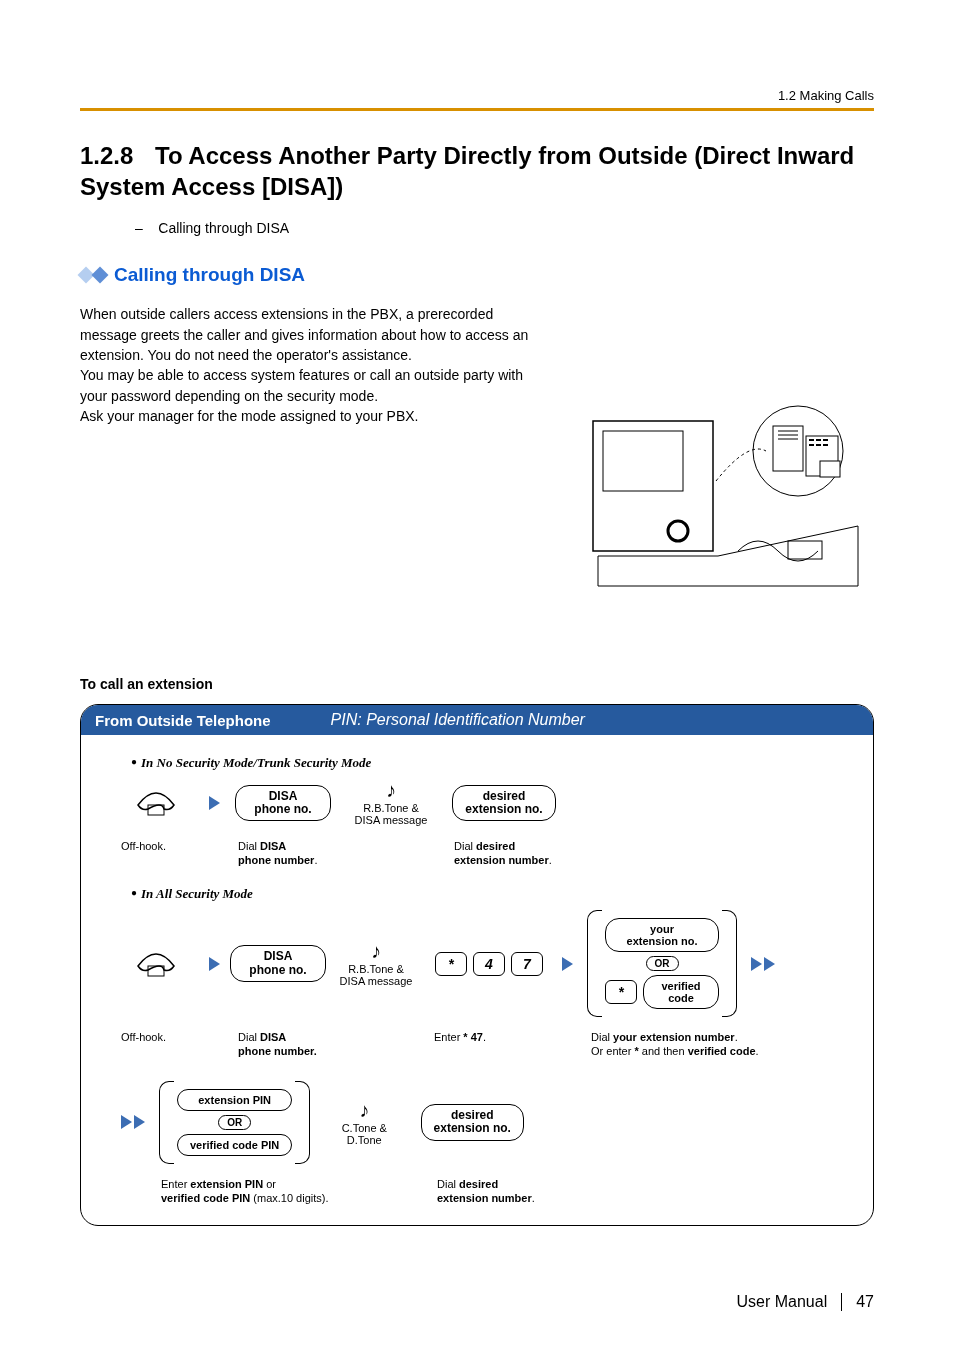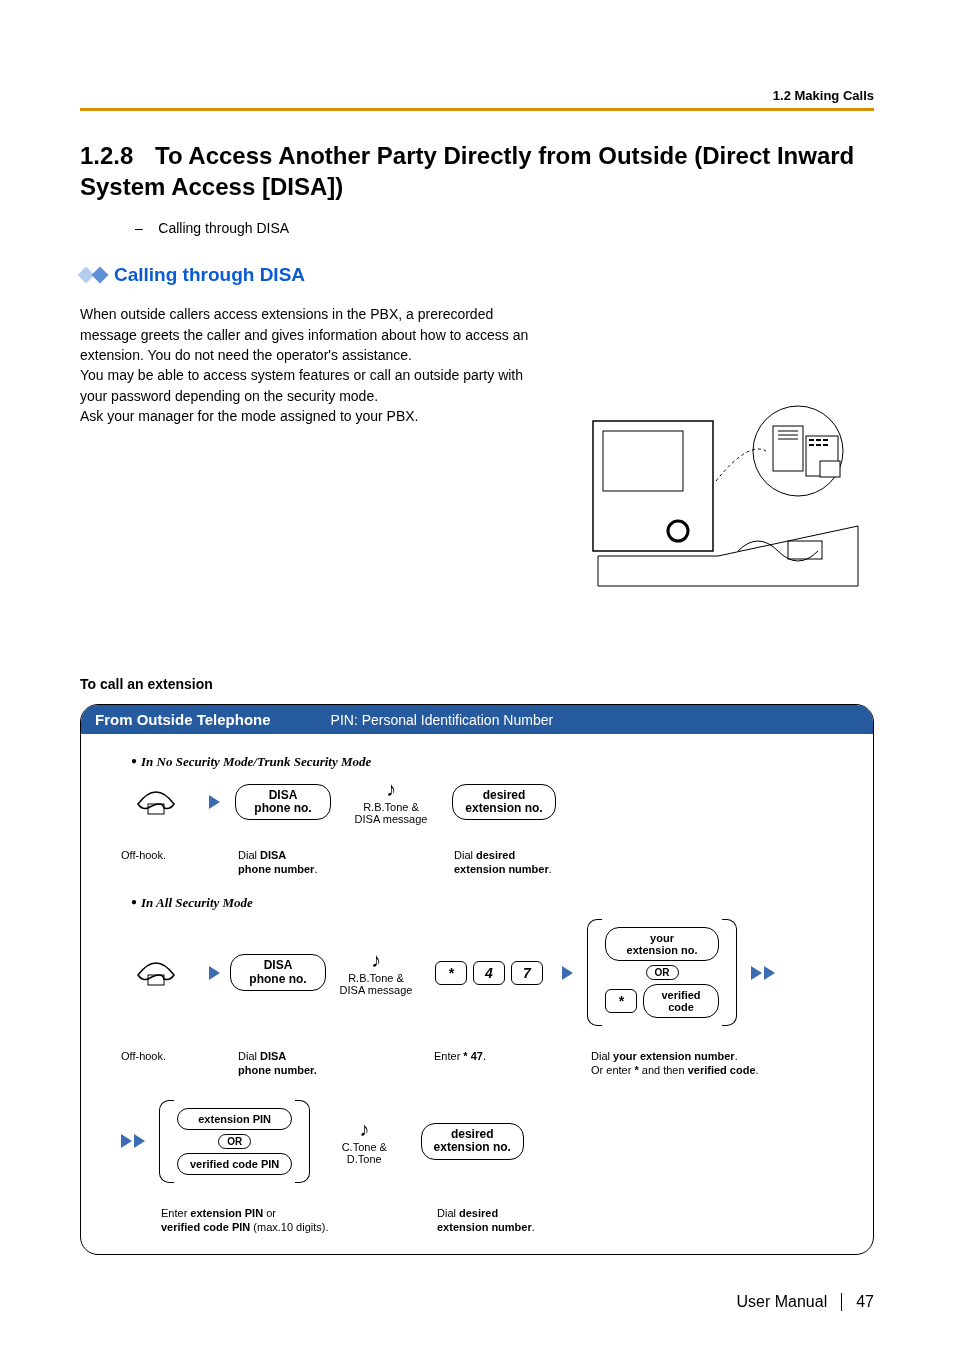--- a/index.html
+++ b/index.html
@@ -22,21 +22,21 @@
     top: 108px;
     left: 80px;
     right: 80px;
     border-top: 3px solid #d89000;
   }
   .header-text {
     position: absolute;
     top: 88px;
     right: 80px;
     font-size: 13px;
-    font-weight: bold;
+    font-weight: normal;
   }
   h1 {
     margin-top: 50px;
     font-size: 24px;
     font-weight: bold;
     line-height: 1.3;
   }
   .h1-num { float: left; width: 75px; }
   .h1-txt { overflow: hidden; }
   .sublist {
@@ -86,21 +86,21 @@
   }
   .flow-titlebar {
     background: #265a9e;
     color: #fff;
     display: flex;
     align-items: center;
     padding: 6px 14px;
     font-size: 14px;
   }
   .flow-titlebar .left { font-weight: bold; flex: 0 0 auto; margin-right: 60px; font-size:15px;}
-  .flow-titlebar .right { font-size: 14px; }
+  .flow-titlebar .right { font-style: italic; font-size: 16px; }
   .flow-body { padding: 14px 20px 20px 20px; }
   .mode-label { font-style: italic; font-weight: bold; font-size: 13px; margin: 6px 0 8px 30px; font-family: Liberation Serif, serif; }
   .mode-label::before { content:"\25CF"; font-style:normal; margin-right:4px; font-size:10px; position:relative; top:-2px;}
   .row { display: flex; align-items: center; gap: 18px; margin-left: 20px; }
   .cell { display: flex; flex-direction: column; align-items: center; font-size: 11px; text-align: center; }
   .phone-icon svg { width: 44px; height: 34px; }
   .tri { width:0;height:0;border-top:7px solid transparent;border-bottom:7px solid transparent;border-left:11px solid #3c6db3; }
   .tri-double { display:flex; gap:2px; }
   .rounded-box {
     border: 1.5px solid #000;
@@ -150,21 +150,21 @@
   }
   .brace-group::after {
     content:"";
     position:absolute;
     right:-4px; top:0; bottom:0;
     width:14px;
     border:1.5px solid #000;
     border-left:none;
     border-radius: 0 10px 10px 0;
   }
-  .captions-row { display:flex; gap:18px; margin-left:20px; margin-top:18px; }
+  .captions-row { display:flex; gap:18px; margin-left:20px; margin-top:8px; }
   .captions-row .cap { width: auto; }
   .footer {
     position:absolute;
     bottom: 40px;
     right: 80px;
     font-size: 16px;
     display:flex;
     align-items:center;
     gap: 14px;
   }

